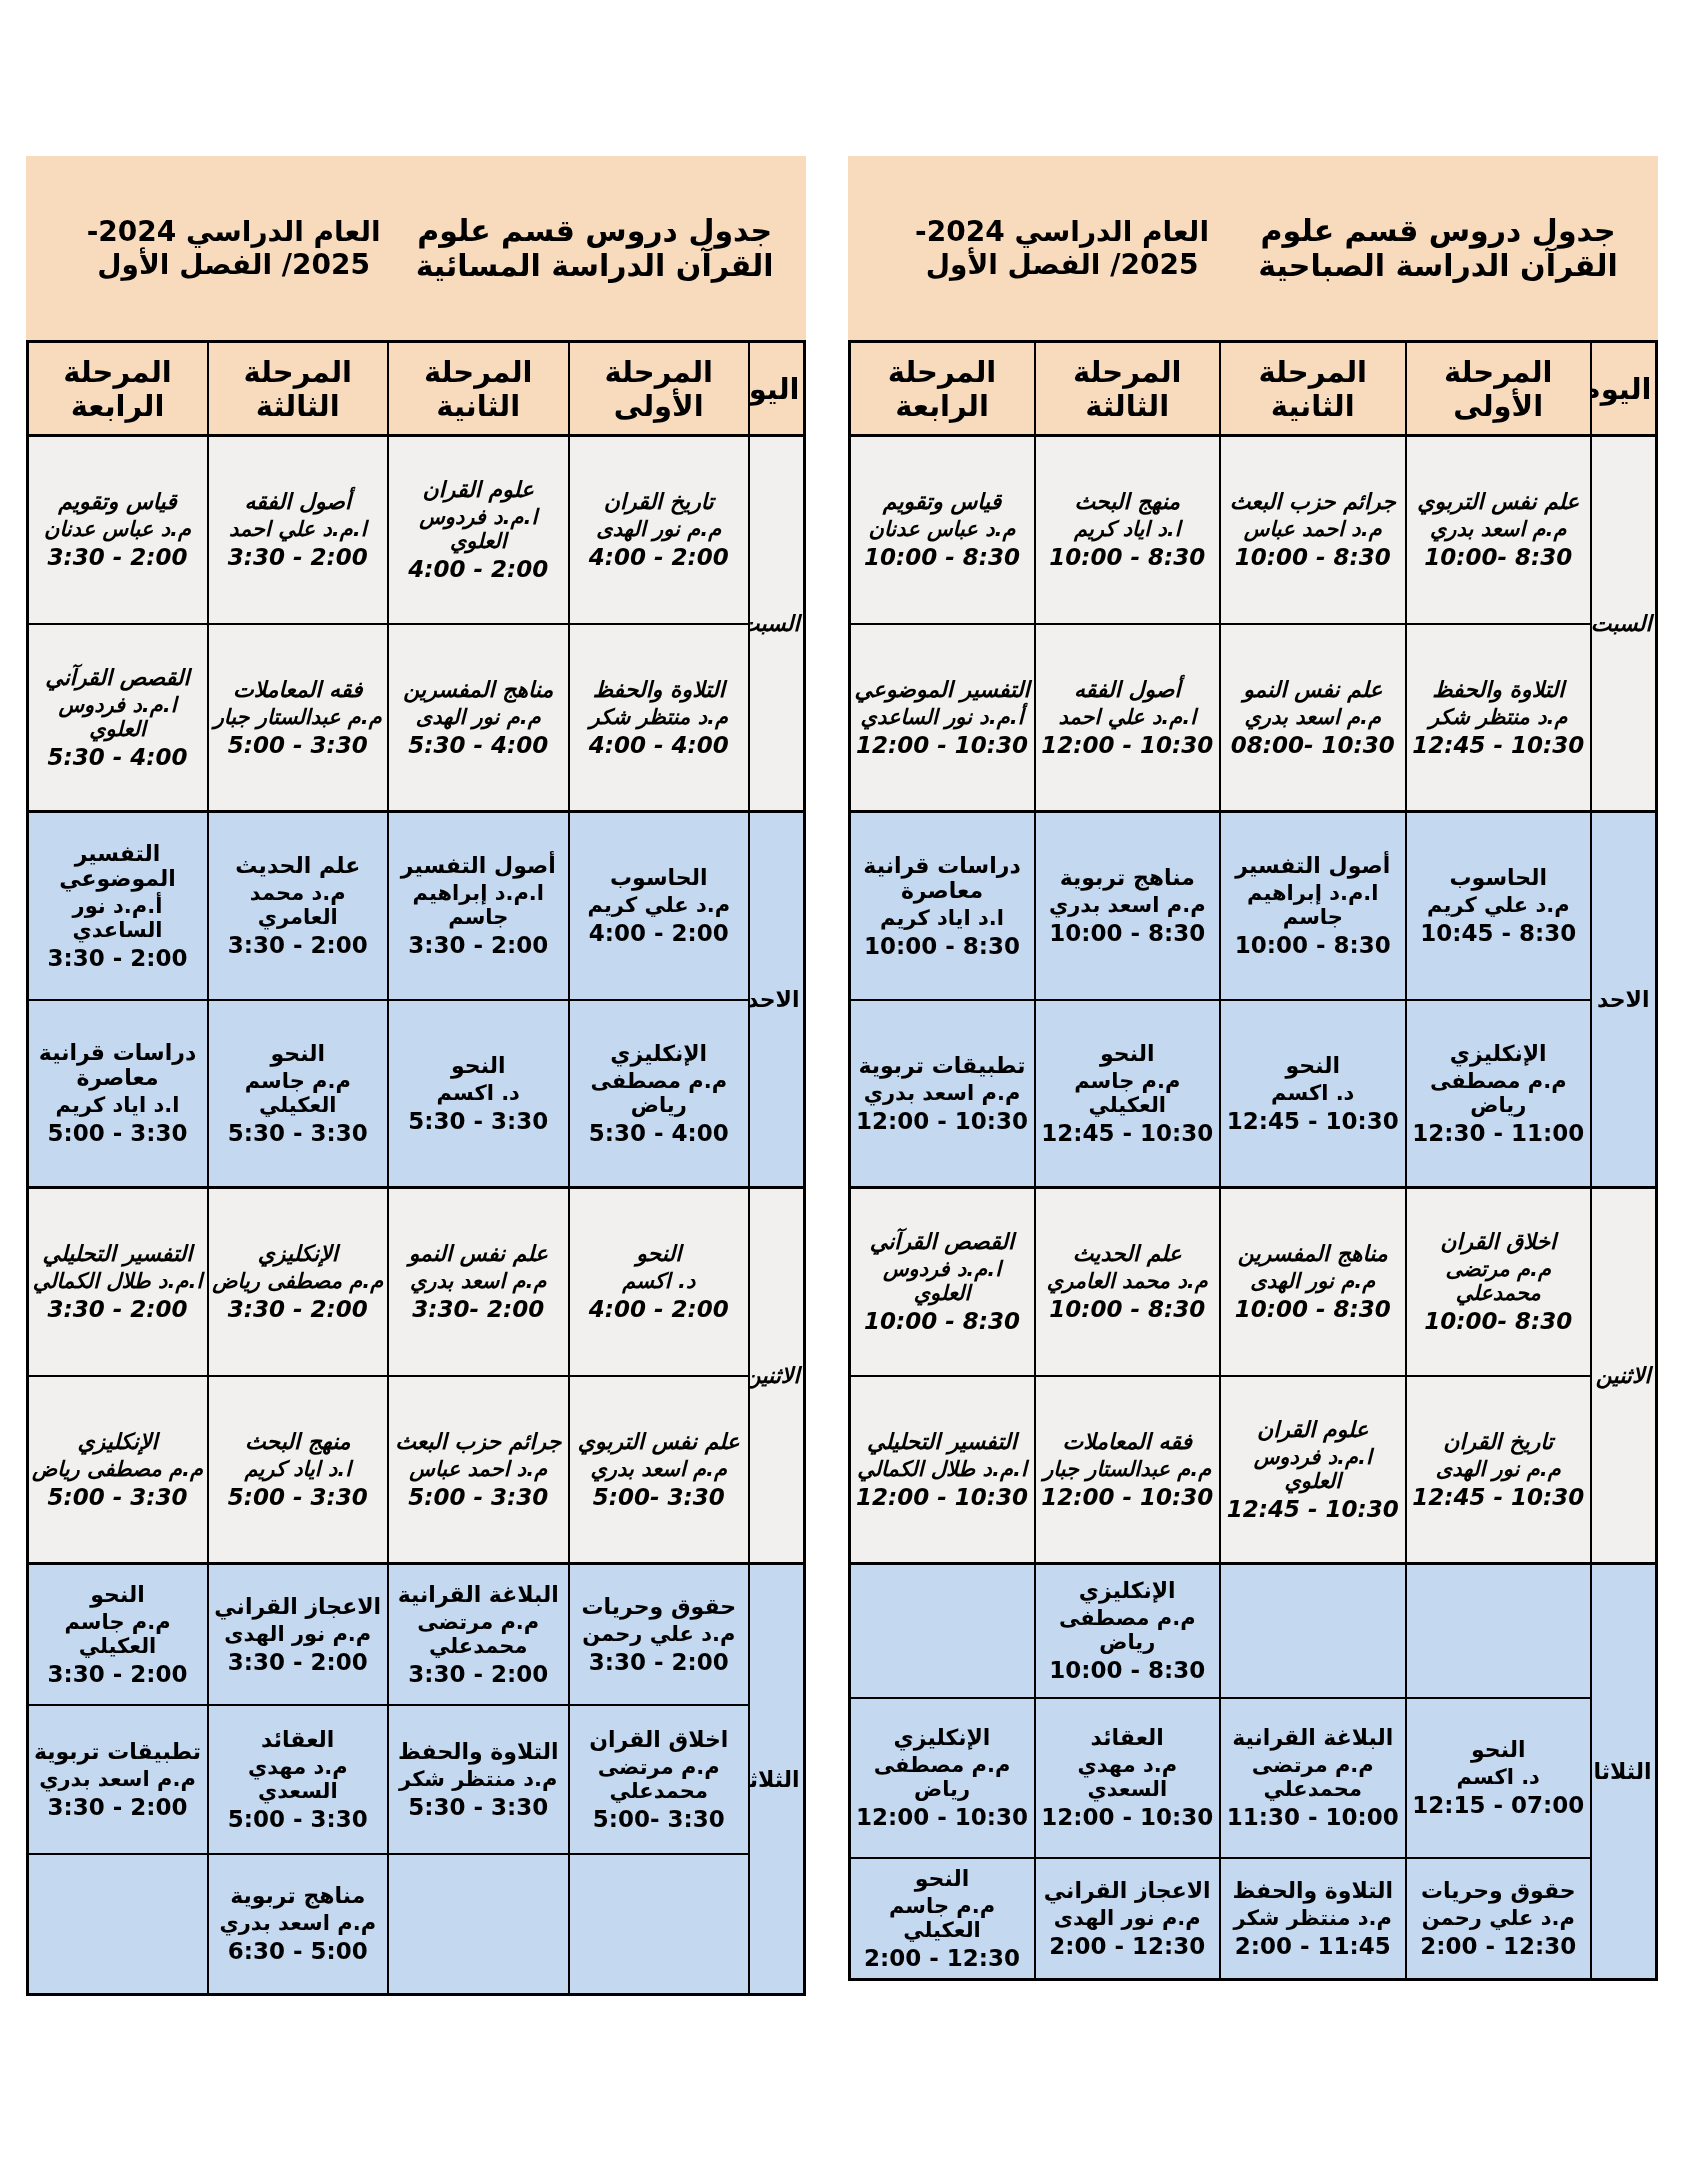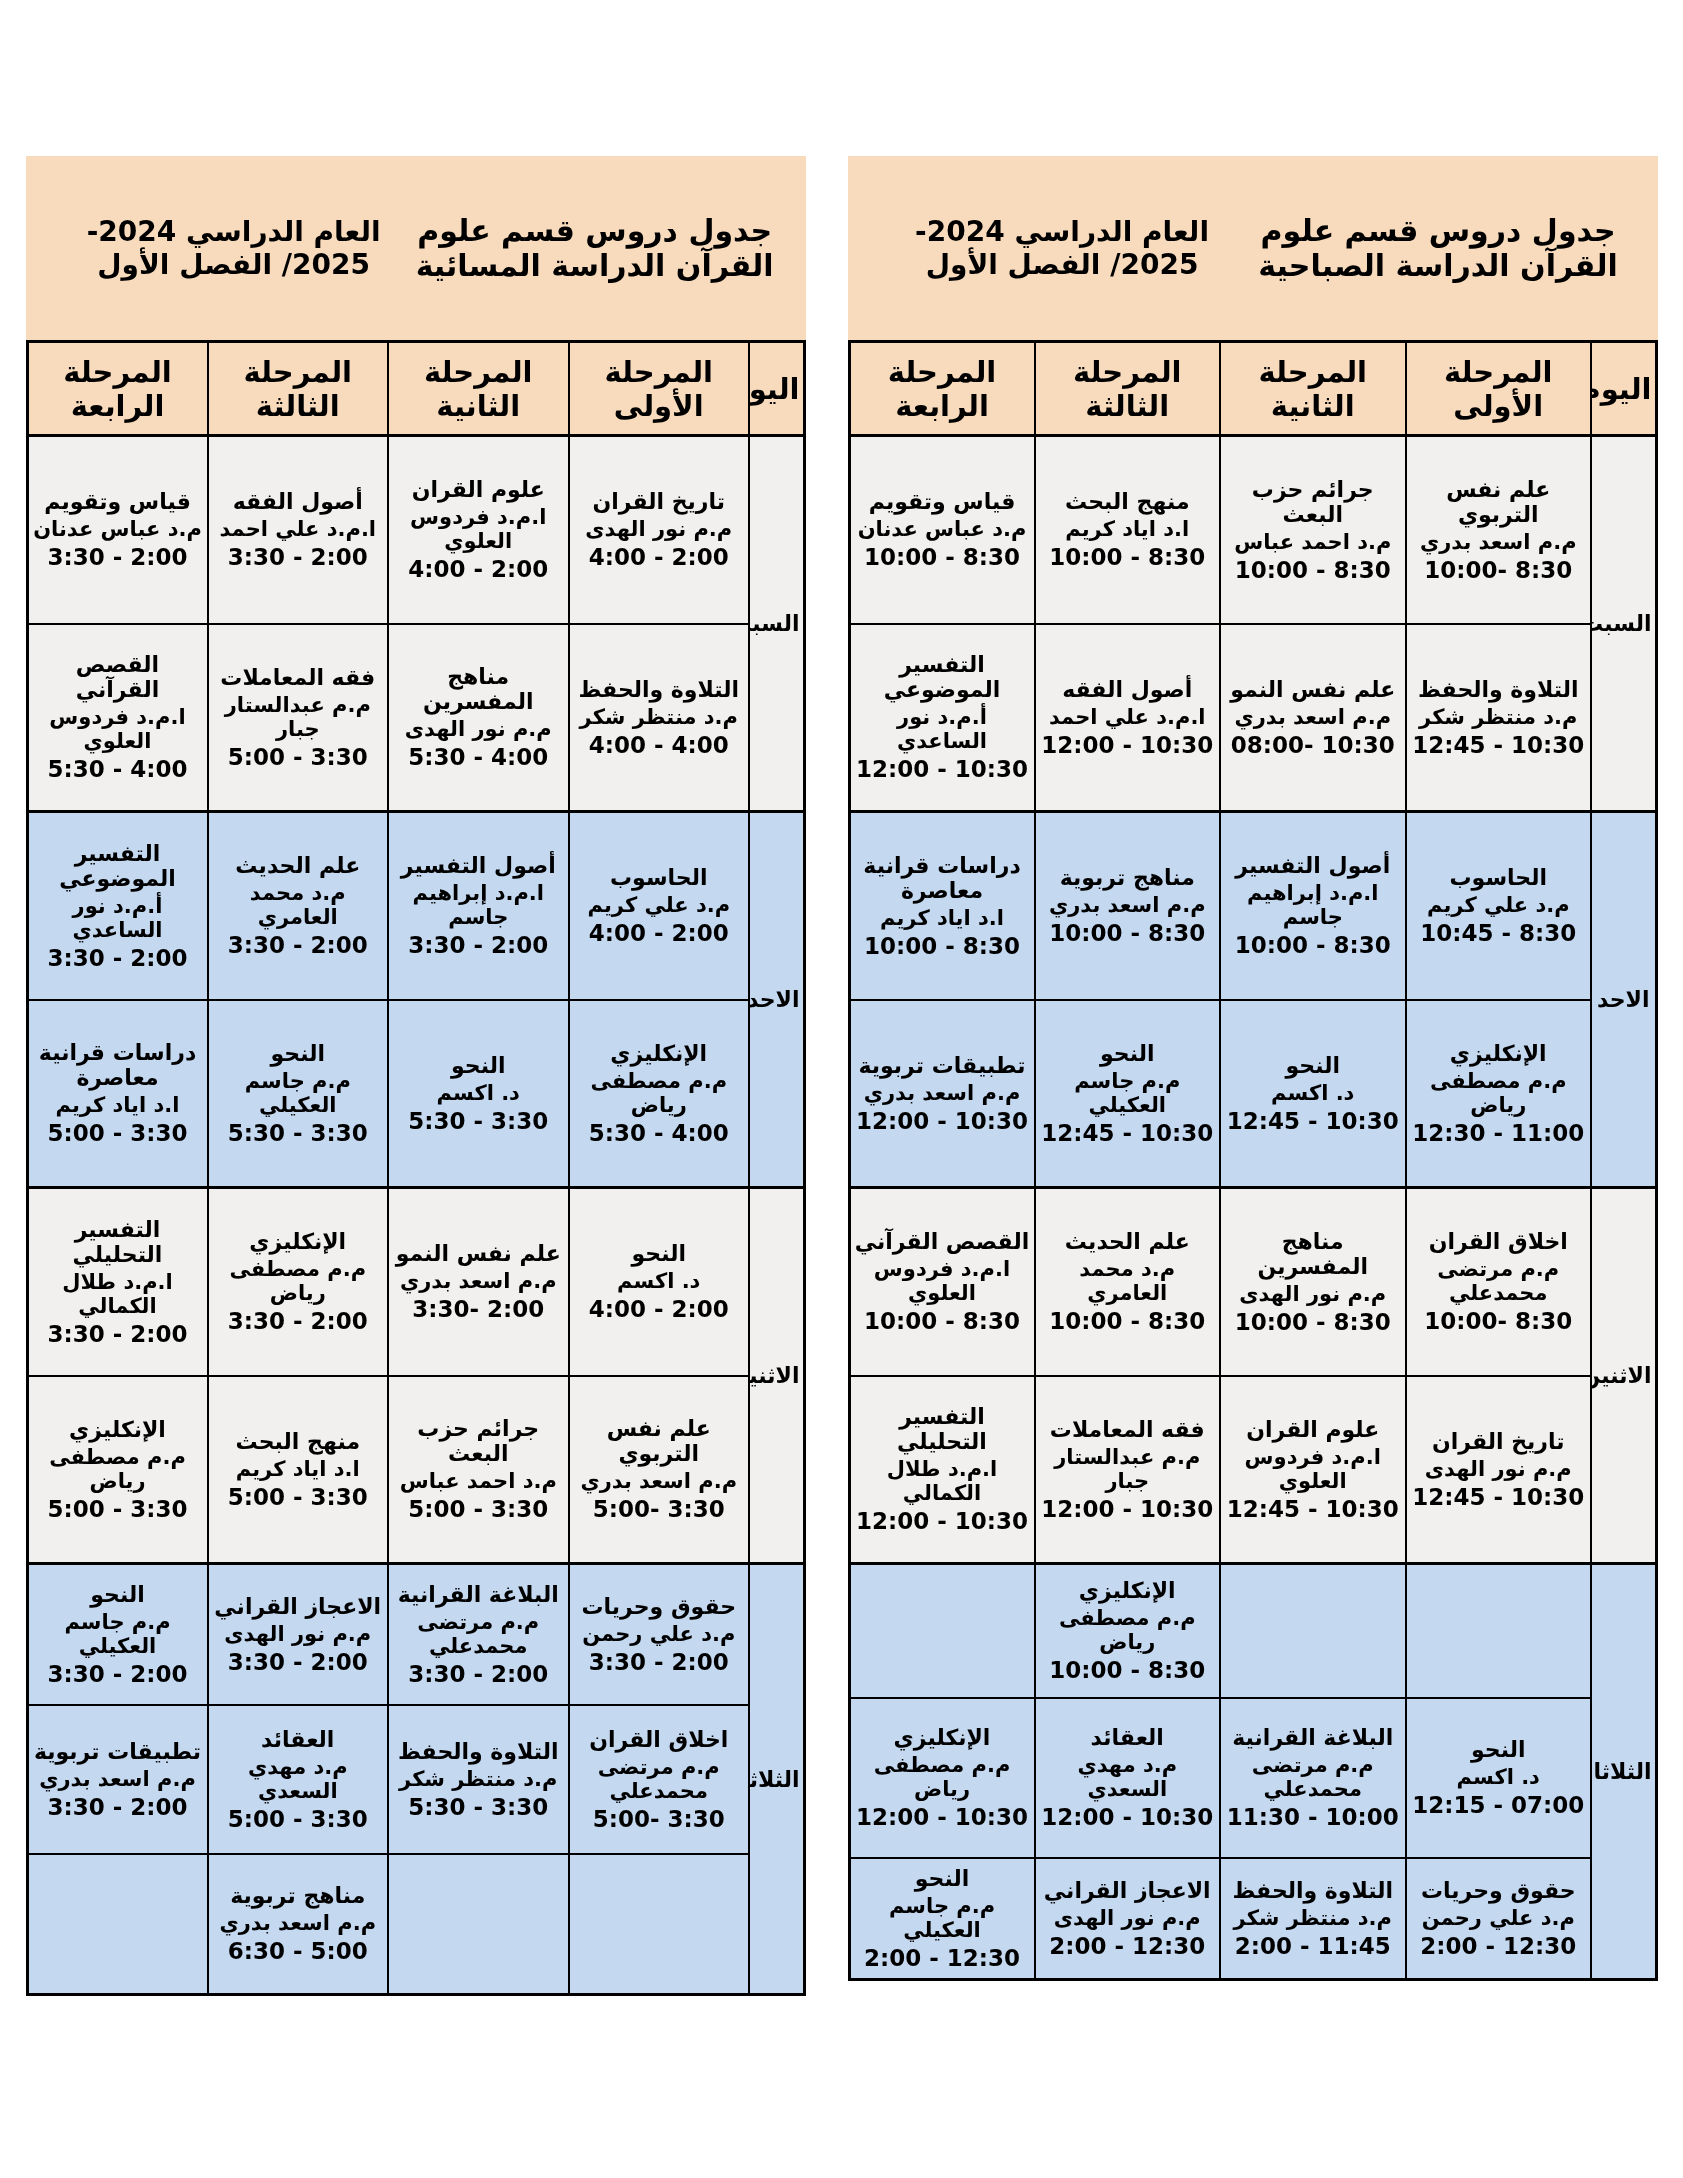--- a/index.html
+++ b/index.html
@@ -30,21 +30,21 @@
   }
   table.grid th,table.grid td{
     border:2px solid var(--border);
     text-align:center;vertical-align:middle;padding:4px 3px;
     overflow:hidden;
   }
   tr.head-row{height:94px;}
   tr.head-row th{background:var(--peach);font-size:29px;}
   tbody tr{height:188px;}
   tr.group-start td{border-top:3px solid var(--border);}
-  tr.tone-gray td{background:var(--gray);}
+  tr.tone-gray td{background:var(--gray);font-style:italic;}
   tr.tone-blue td{background:var(--blue);}
   table[data-table="0"] tr.d3.r0{height:134px;}
   table[data-table="0"] tr.d3.r1{height:160px;}
   table[data-table="0"] tr.d3.r2{height:107px;}
   table[data-table="1"] tr.d3.r0{height:141px;}
   table[data-table="1"] tr.d3.r1{height:149px;}
   table[data-table="1"] tr.d3.r2{height:141px;}
   .t0 .c-day{width:65px;}
   .t1 .c-day{width:55px;}
   td.day-cell{font-size:22px;}

